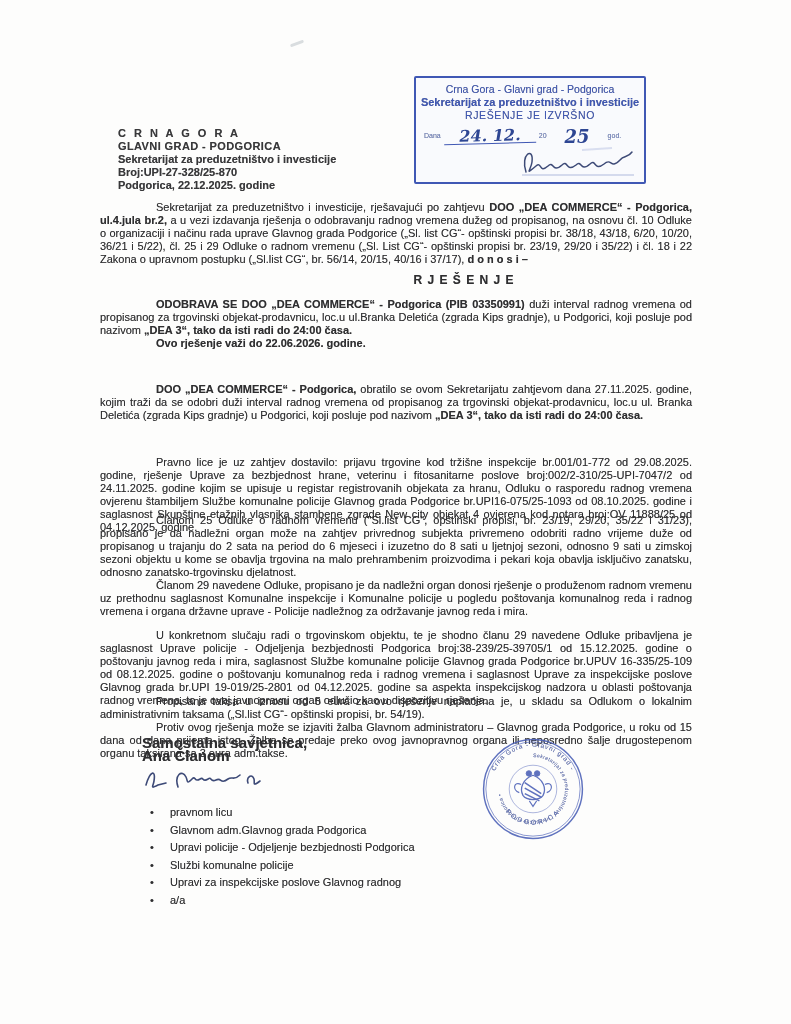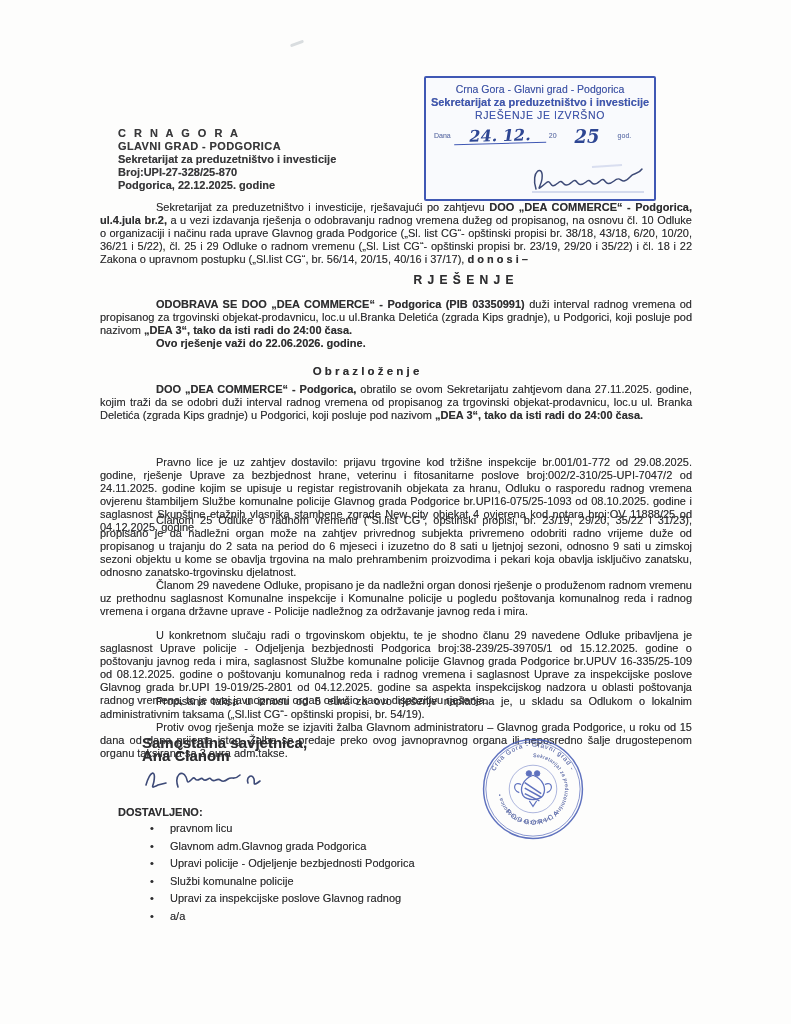--- a/index.html
+++ b/index.html
@@ -9,21 +9,21 @@
     box-shadow:0 0 6px rgba(0,0,0,.25);
     text-shadow:0 0 .5px rgba(70,70,70,.55);
   }
   .abs{position:absolute;}
   
   .letterhead{left:118px;top:127px;font-size:11px;line-height:13px;font-weight:700;color:#38383a;}
   .letterhead .country{letter-spacing:2.5px;}
   .letterhead .city{letter-spacing:.4px;}
   
   .stampbox{
-    left:424px;top:76px;width:232px;height:125px;border:2px solid #4058b4;
+    left:414px;top:76px;width:232px;height:108px;border:2px solid #4058b4;
     color:#3f57b4;text-align:center;font-size:10.5px;line-height:13px;
     padding-top:5px;box-sizing:border-box;border-radius:2px;
     filter:blur(.2px);background:rgba(240,244,255,.25);
   }
   .stampbox .b{font-weight:700;font-size:11px;}
   .stampbox .ls{letter-spacing:.6px;}
   .daterow{display:flex;align-items:flex-end;margin:7px 0 0 8px;font-size:7px;color:#7486c6;}
   .daterow .dana{margin-bottom:2px;}
   .hand{font-family:"DejaVu Serif",serif;font-style:italic;font-weight:700;color:#2e4693;text-shadow:none;}
   .date-line{border-bottom:1.3px solid #4058b4;width:92px;text-align:center;font-size:16px;line-height:14px;transform:rotate(-1.5deg);margin:0 3px;}
@@ -94,23 +94,20 @@
     <span style="display:inline-block;transform:translateX(68px);">R J E Š E N J E</span>
   </div>
 
   <div class="abs col" style="top:298px;">
     <p>
       <b>ODOBRAVA SE DOO „DEA COMMERCE“ - Podgorica (PIB 03350991)</b><span> duži interval radnog vremena od propisanog za trgovinski objekat-prodavnicu, loc.u ul.Branka Deletića (zgrada Kips gradnje), u Podgorici, koji posluje pod nazivom </span><b>„DEA 3“, tako da isti radi do 24:00 časa.</b>
     </p>
     <p class="bold">Ovo rješenje važi do 22.06.2026. godine.</p>
   </div>
 
-  <div class="abs center-head" style="top:365px;font-size:11.5px;">
-    <span style="display:inline-block;transform:translateX(-30px);">O b r a z l o ž e n j e</span>
-  </div>
 
   <div class="abs col" style="top:383px;">
     <p>
       <b>DOO „DEA COMMERCE“ - Podgorica,</b><span> obratilo se ovom Sekretarijatu zahtjevom dana 27.11.2025. godine, kojim traži da se odobri duži interval radnog vremena od propisanog za trgovinski objekat-prodavnicu, loc.u ul. Branka Deletića (zgrada Kips gradnje) u Podgorici, koji posluje pod nazivom </span><b>„DEA 3“, tako da isti radi do 24:00 časa.</b>
     </p>
   </div>
   <div class="abs col" style="top:456px;">
     <p>Pravno lice je uz zahtjev dostavilo: prijavu trgovine kod tržišne inspekcije br.001/01-772 od 29.08.2025. godine, rješenje Uprave za bezbjednost hrane, veterinu i fitosanitarne poslove broj:002/2-310/25-UPI-7047/2 od 24.11.2025. godine kojim se upisuje u registar registrovanih objekata za hranu, Odluku o rasporedu radnog vremena ovjerenu štambiljem Službe komunalne policije Glavnog grada Podgorice br.UPI16-075/25-1093 od 08.10.2025. godine i saglasnost Skupštine etažnih vlasnika stambene zgrade New city objekat 4 ovjerena kod notara broj:OV 11888/25 od 04.12.2025. godine.</p>
   </div>
   <div class="abs col" style="top:514px;">
@@ -161,21 +158,20 @@
       <path d="M59 44 C48 48 44 58 48 66 C52 72 66 72 70 66 C74 58 70 48 59 44 Z" fill="none" stroke-width="1.4"></path>
       <path d="M50 52 L68 64 M50 58 L68 68 M50 64 L66 72" stroke-width="1.6" fill="none"></path>
       <path d="M46 54 C38 50 36 60 44 63" fill="none" stroke-width="1.3"></path>
       <path d="M72 54 C80 50 82 60 74 63" fill="none" stroke-width="1.3"></path>
       <path d="M55 72 L59 78 L63 72" fill="none" stroke-width="1.2"></path>
     </g>
   </svg>
 
 
   <div class="abs dist">
-    <div class="title">DOSTAVLJENO:</div>
     <div class="row">
       <span class="bullet">•</span>
       <span>pravnom licu</span>
     </div>
     <div class="row">
       <span class="bullet">•</span>
       <span>Glavnom adm.Glavnog grada Podgorica</span>
     </div>
     <div class="row">
       <span class="bullet">•</span>

